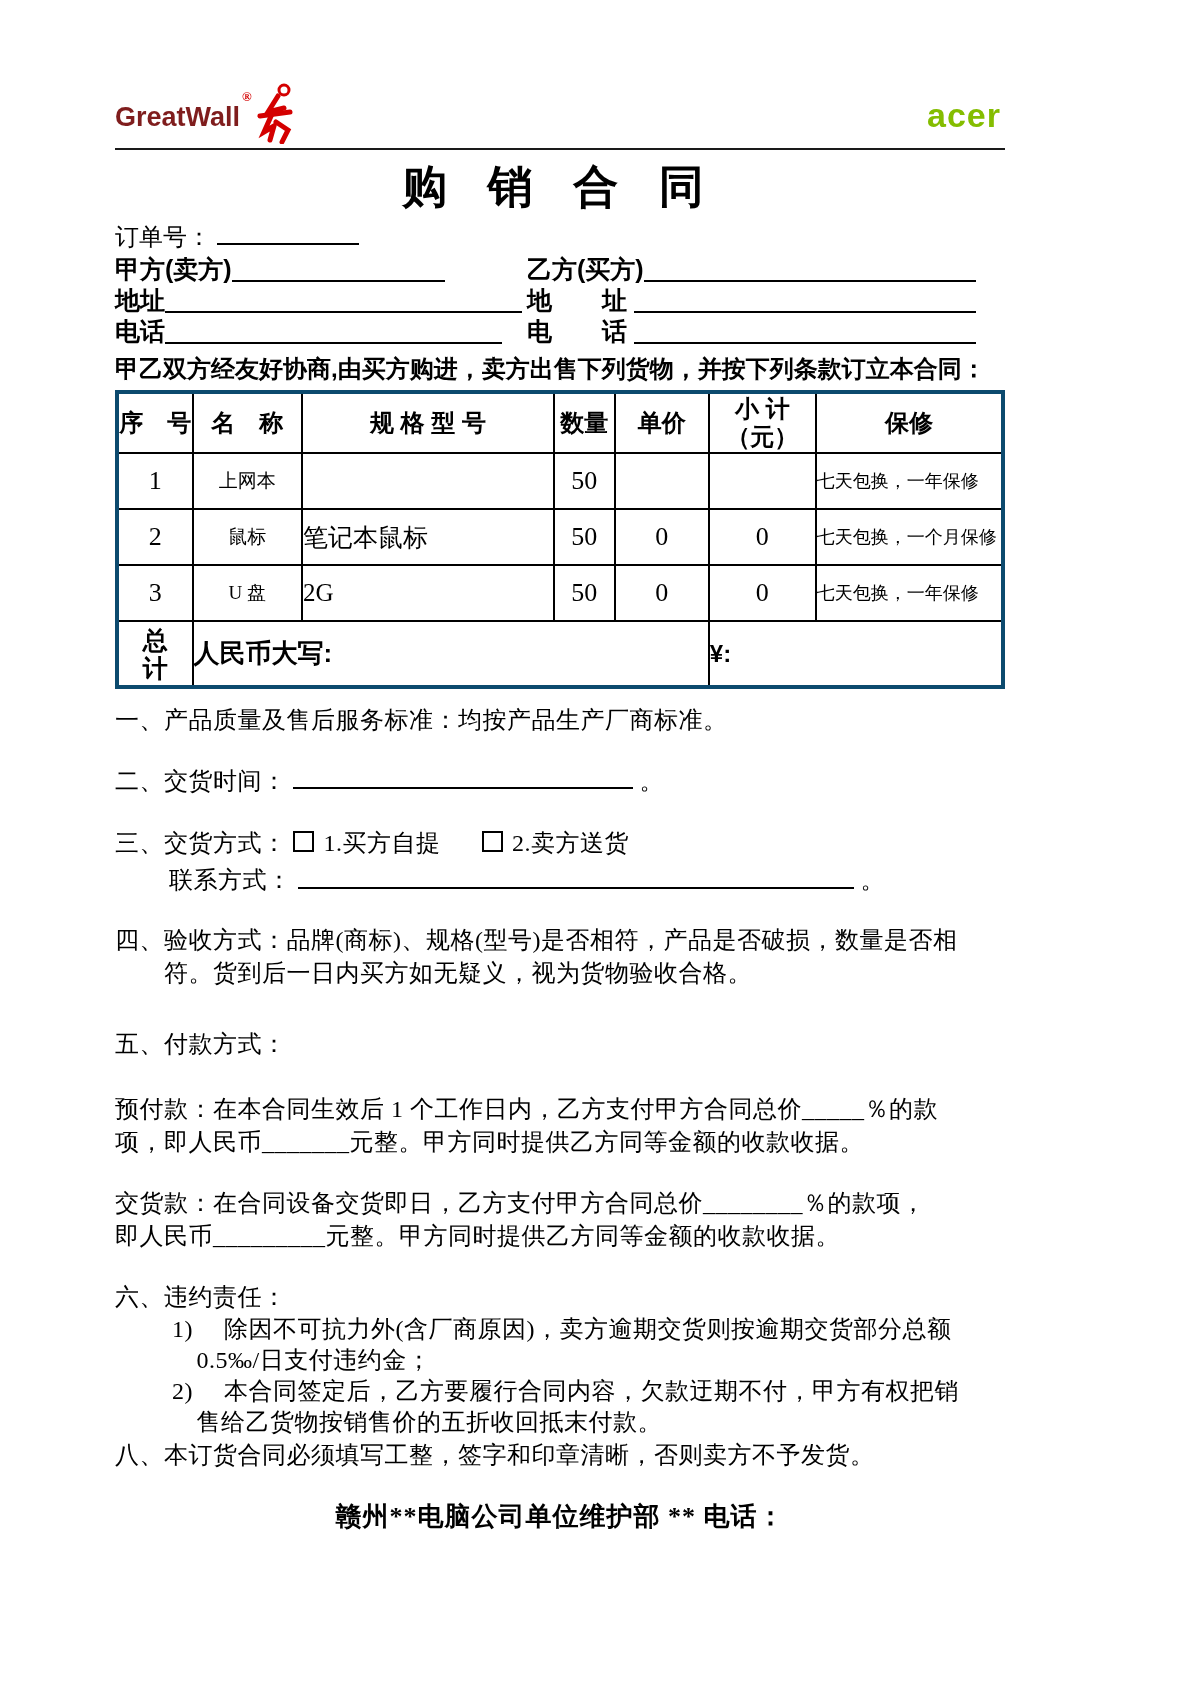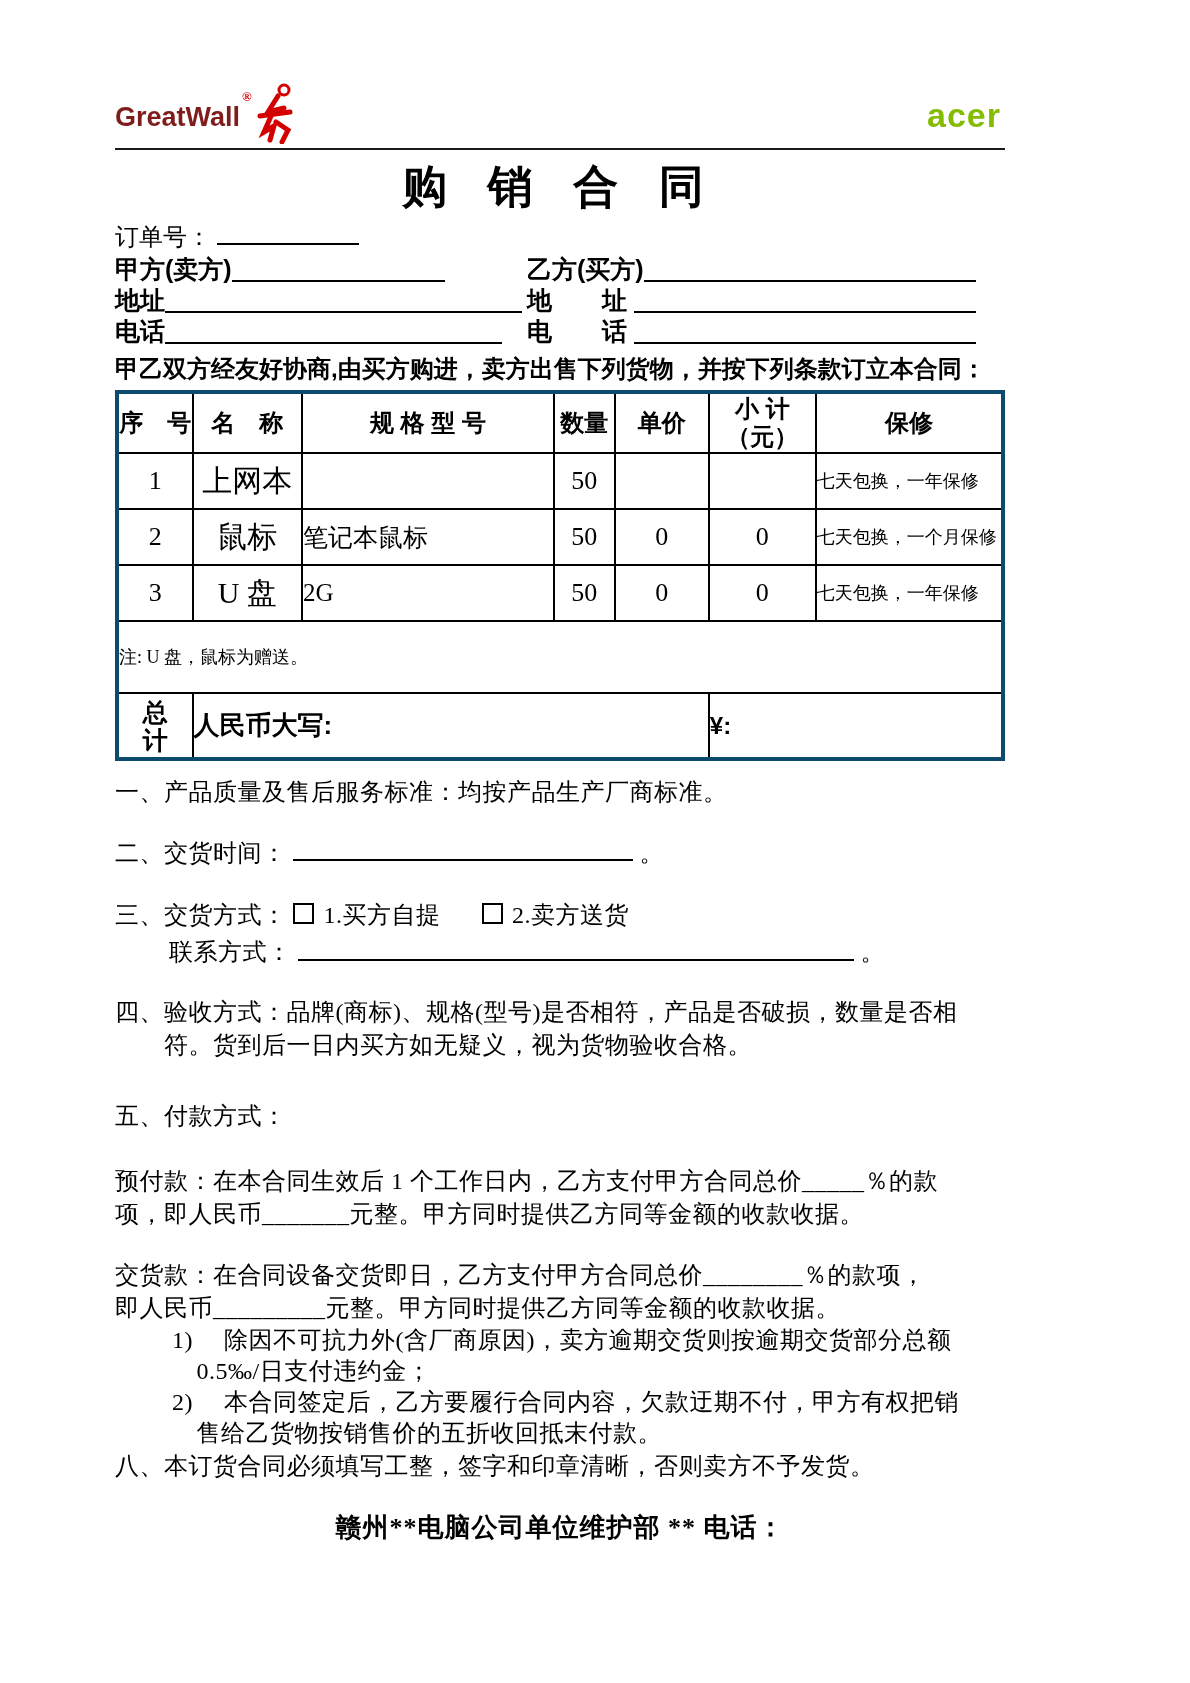--- a/index.html
+++ b/index.html
@@ -44,21 +44,21 @@
 
   
   table.goods{border-collapse:collapse;table-layout:fixed;margin-top:5px;
               border:4px solid #0c4a6e;}
   table.goods th,table.goods td{border:2px solid #000;padding:0;overflow:hidden;}
   table.goods th{font-family:"Liberation Sans","DejaVu Sans",sans-serif;font-weight:bold;
                  font-size:24px;text-align:center;height:58px;}
   .pre{white-space:pre-line;line-height:28px;}
   tr.item{height:56px;}
   td.c-no{font-size:26px;text-align:center;}
-  td.c-name{font-size:30px;text-align:center;}
+  td.c-name{font-size:19px;text-align:center;}
   td.c-spec{font-size:25px;text-align:left;padding-left:20px;}
   td.c-qty,td.c-price,td.c-sub{font-size:26px;text-align:center;}
   td.c-war{font-size:18px;text-align:left;padding-left:8px;}
   tr.noterow{height:72px;}
   td.c-note{font-size:18px;text-align:left;padding-left:10px;vertical-align:middle;}
   tr.totalrow{height:66px;}
   td.c-total{font-family:"Liberation Sans","DejaVu Sans",sans-serif;font-weight:bold;
              font-size:25px;text-align:center;}
   td.c-cn{font-family:"Liberation Sans","DejaVu Sans",sans-serif;font-weight:bold;
           font-size:26px;text-align:left;padding-left:24px;}
@@ -189,23 +189,20 @@
       </tr>
       <tr class="item">
         <td class="c-no">3</td>
         <td class="c-name">U 盘</td>
         <td class="c-spec">2G</td>
         <td class="c-qty">50</td>
         <td class="c-price">0</td>
         <td class="c-sub">0</td>
         <td class="c-war">七天包换，一年保修</td>
       </tr>
-      <tr class="noterow">
-        <td class="c-note" colspan="7">注: U 盘，鼠标为赠送。</td>
-      </tr>
       <tr class="totalrow">
         <td class="c-total pre">总
 计</td>
         <td class="c-cn" colspan="4">人民币大写:</td>
         <td class="c-amt" colspan="2">¥:</td>
       </tr>
     </tbody>
       </table>
 
     <div class="clause mt1">一、产品质量及售后服务标准：均按产品生产厂商标准。</div>
@@ -234,20 +231,21 @@
 　　符。货到后一日内买方如无疑义，视为货物验收合格。</div>
 
     <div class="clause" style="margin-top:38px;">五、付款方式：</div>
 
     <div class="clause wrap" style="margin-top:32px;">预付款：在本合同生效后 1 个工作日内，乙方支付甲方合同总价_____％的款
 项，即人民币_______元整。甲方同时提供乙方同等金额的收款收据。</div>
 
     <div class="clause wrap" style="margin-top:28px;">交货款：在合同设备交货即日，乙方支付甲方合同总价________％的款项，
 即人民币_________元整。甲方同时提供乙方同等金额的收款收据。</div>
 
+    <div class="clause" style="margin-top:28px;">六、违约责任：</div>
     <div class="items">
       <div class="item-p">1)　 除因不可抗力外(含厂商原因)，卖方逾期交货则按逾期交货部分总额
 　0.5‰/日支付违约金；</div>
       <div class="item-p">2)　 本合同签定后，乙方要履行合同内容，欠款迂期不付，甲方有权把销
 　售给乙货物按销售价的五折收回抵末付款。</div>
     </div>
     <div class="clause" style="margin-top:2px;line-height:31px;">八、本订货合同必须填写工整，签字和印章清晰，否则卖方不予发货。</div>
 
     <div class="footer">赣州**电脑公司单位维护部 ** 电话：</div>
 

